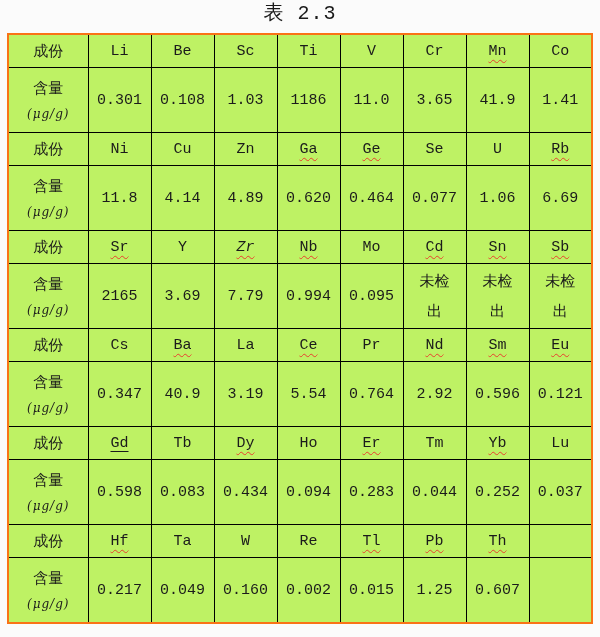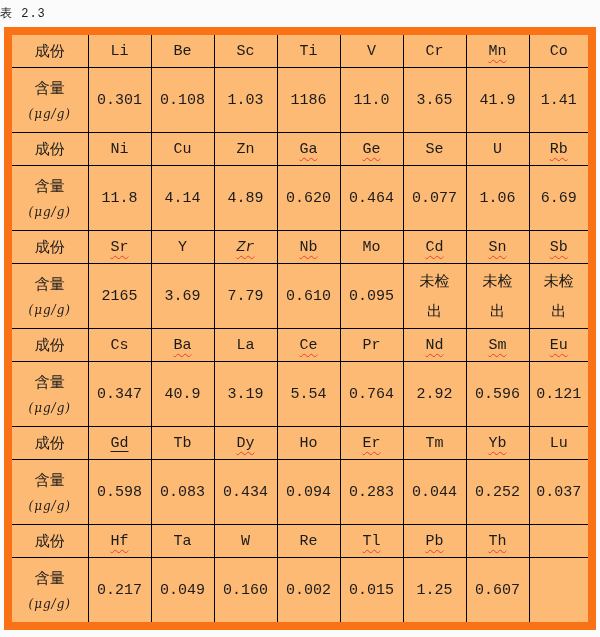--- a/index.html
+++ b/index.html
@@ -12,32 +12,33 @@
     font-family: "Liberation Mono", "DejaVu Sans Mono", monospace;
     color: #1b1b1b;
   }
   .page {
     width: 600px;
     height: 637px;
     box-sizing: border-box;
     padding-top: 3px;
   }
   .table-title {
-    font-size: 12px;
+    text-align: center;
+    font-size: 20px;
     height: 22px;
     line-height: 22px;
     letter-spacing: 1px;
   }
   table.data-table {
     border-collapse: collapse;
     table-layout: fixed;
-    margin: 2px auto;
+    margin: 8px auto;
     width: 585px;
-    border: 8px solid #f97316;
-    background: #fdba74;
+    border: 2px solid #f97316;
+    background: #bef264;
   }
   col.label-col { width: 80px; }
   col.elem-col  { width: 63px; }
   td {
     border: 1px solid #000;
     text-align: center;
     vertical-align: middle;
     padding: 0;
     font-size: 15px;
     overflow: hidden;
@@ -148,21 +149,21 @@
           <td><span class="misspell" style="text-decoration-color: rgb(232, 64, 46);">Sb</span></td>
         </tr>
         <tr class="value-row">
           <td class="label-cell content-label">
             <div class="line1">含量</div>
             <div class="unit">(μg/g)</div>
           </td>
           <td><span>2165</span></td>
           <td><span>3.69</span></td>
           <td><span>7.79</span></td>
-          <td><span>0.610</span></td>
+          <td><span>0.994</span></td>
           <td><span>0.095</span></td>
           <td><span class="wrap-narrow">未检出</span></td>
           <td><span class="wrap-narrow">未检出</span></td>
           <td><span class="wrap-narrow">未检出</span></td>
         </tr>
         <tr class="header-row">
           <td class="label-cell">成份</td>
           <td><span>Cs</span></td>
           <td><span class="misspell" style="text-decoration-color: rgb(232, 64, 46);">Ba</span></td>
           <td><span>La</span></td>

